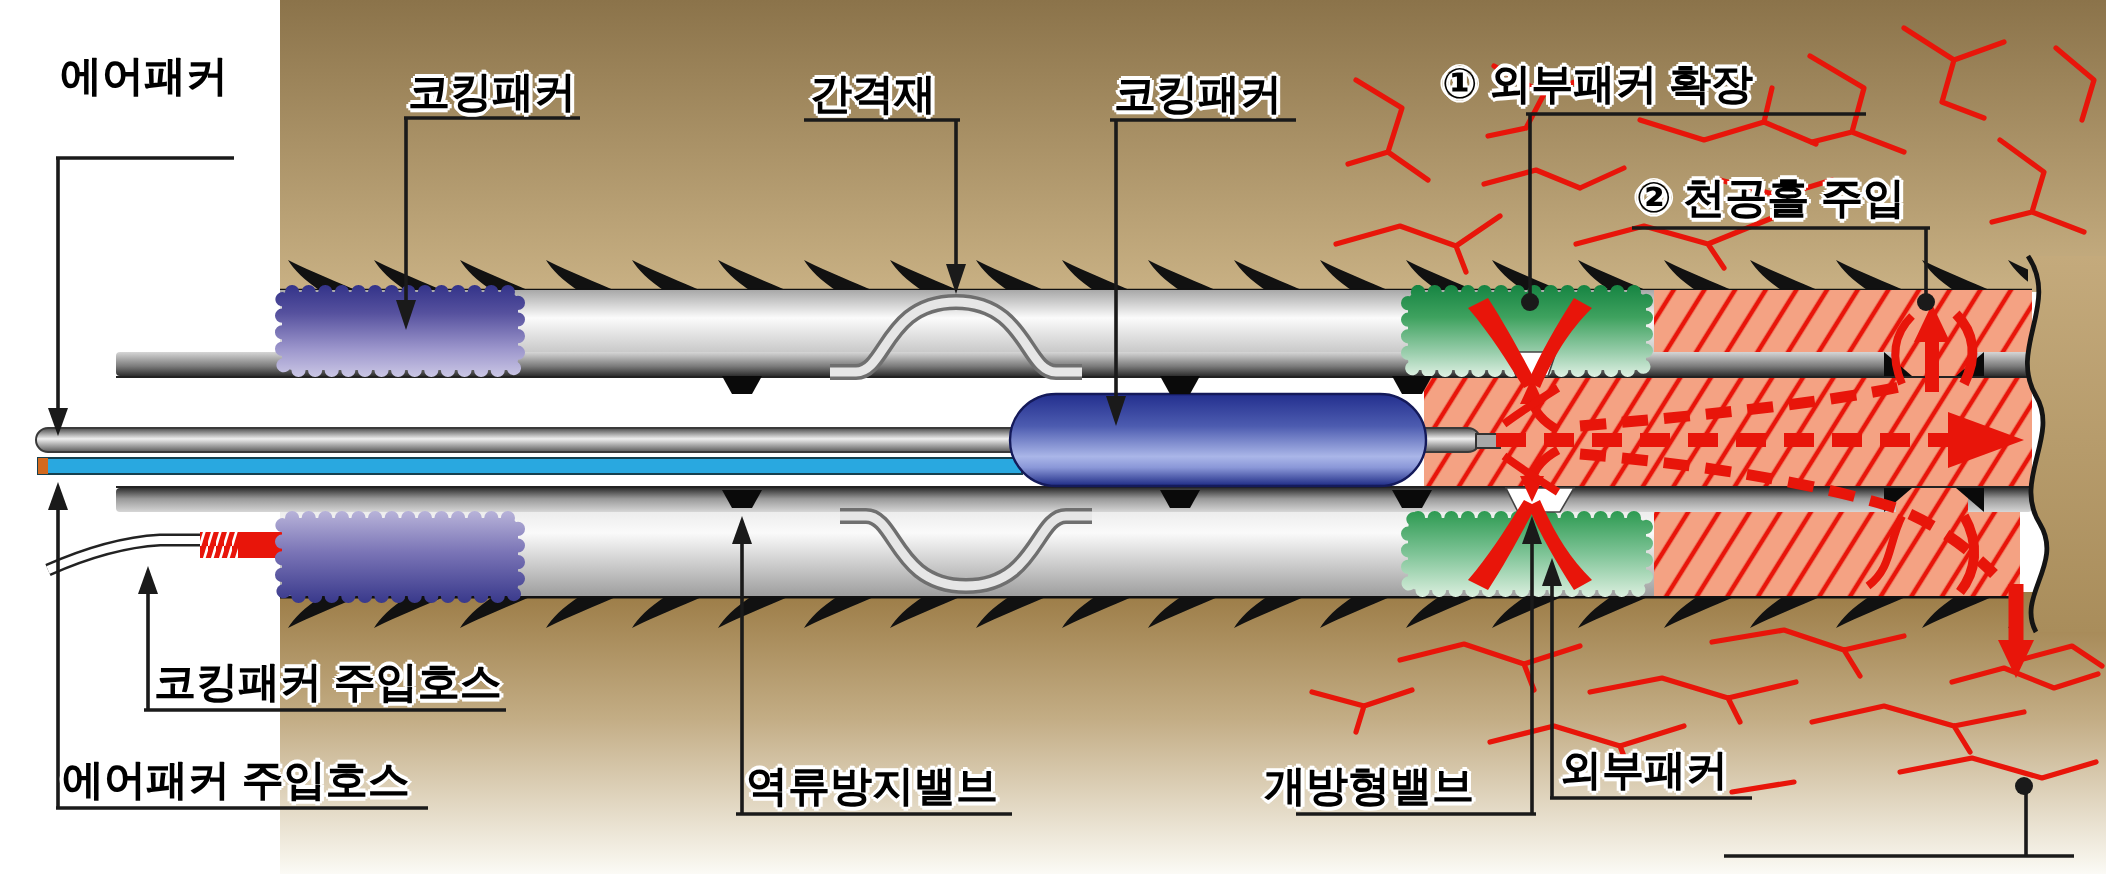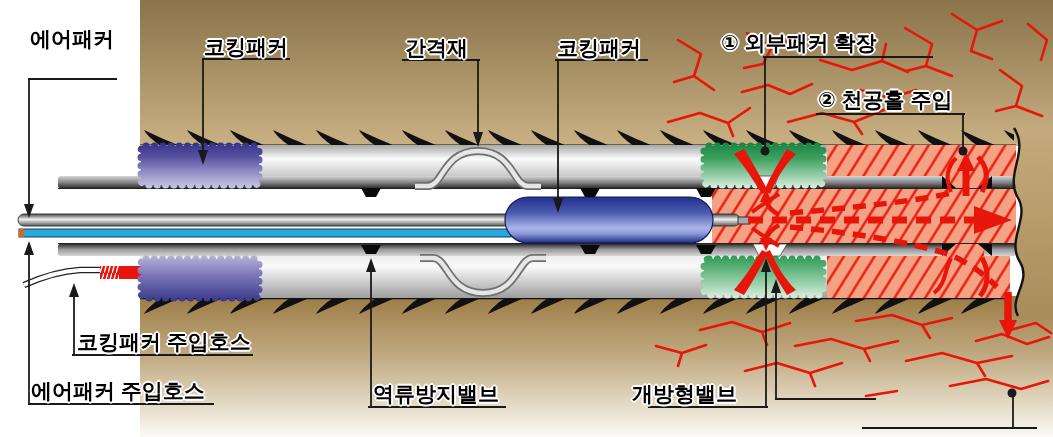--- a/index.html
+++ b/index.html
@@ -284,14 +284,15 @@
 </div>
 <div class="lbl" style="left:204px; top:34px;">코킹패커</div>
 <div class="lbl" style="left:405px; top:35px;">간격재</div>
 <div class="lbl" style="left:557px; top:35px;">코킹패커</div>
 <div class="lbl" style="left:721px; top:30px;">① 외부패커 확장</div>
 <div class="lbl" style="left:818px; top:87px;">② 천공홀 주입</div>
 <div class="lbl" style="left:77px; top:329px;">코킹패커 주입호스</div>
 <div class="lbl" style="left:31px; top:378px;">에어패커 주입호스</div>
 <div class="lbl" style="left:373px; top:381px;">역류방지밸브</div>
 <div class="lbl" style="left:632px; top:381px;text-align:center;">개방형밸브</div>
+<div class="lbl" style="left:780px; top:373px;">외부패커</div>
 
 </div>
 
 </body></html>

